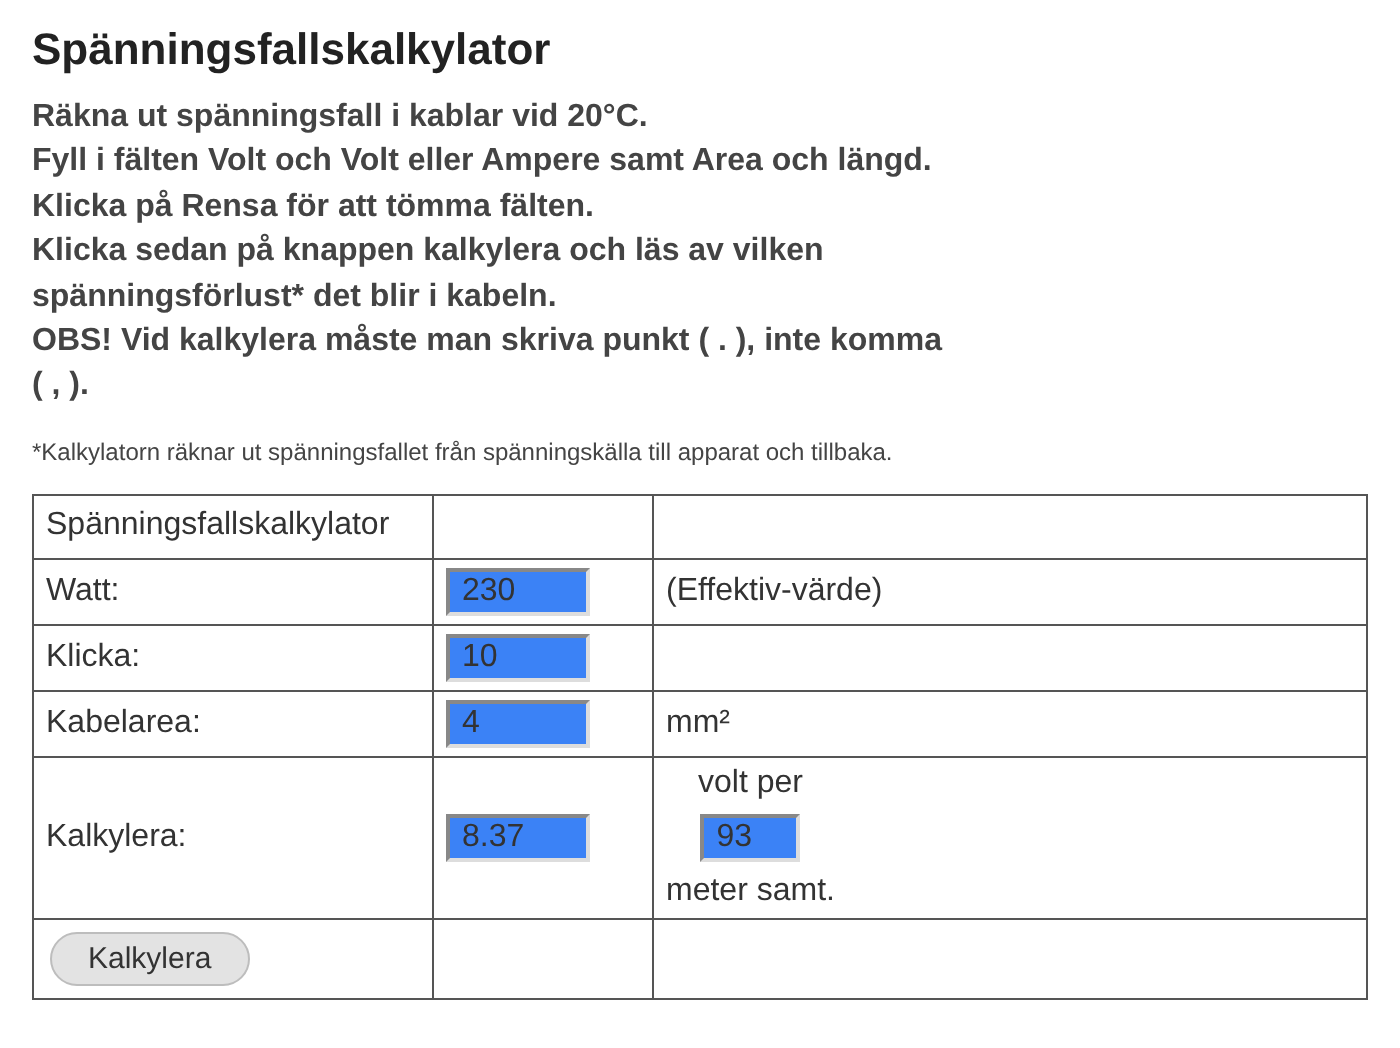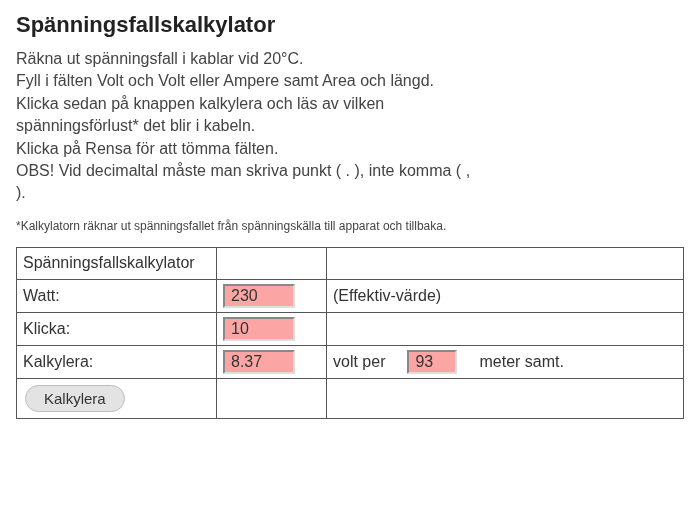--- a/index.html
+++ b/index.html
@@ -17,21 +17,21 @@
       margin-bottom: 10px;
       color: #222;
     }
     .intro {
       font-size: 16px;
       line-height: 1.4;
       color: #444;
       margin-bottom: 14px;
       max-width: 460px;
     }
-    .intro p { margin-bottom: 0; }
+    .intro p { margin-bottom: 0; font-weight: bold; }
     .footnote {
       font-size: 12px;
       color: #444;
       margin-bottom: 14px;
       max-width: 440px;
     }
     table {
       border-collapse: collapse;
       width: 100%;
     }
@@ -48,51 +48,51 @@
     td.extra-cell { }
     input[type="text"] {
       width: 72px;
       height: 24px;
       font-size: 16px;
       padding: 2px 6px;
       border-top: 2px solid #888;
       border-left: 2px solid #888;
       border-right: 2px solid #ddd;
       border-bottom: 2px solid #ddd;
-      background: #fca5a5;
+      background: #3b82f6;
       color: #333;
     }
     input.small { width: 50px; }
     .btn {
       display: inline-block;
       padding: 4px 18px;
       font-size: 15px;
       background: #e3e3e3;
       border: 1px solid #bdbdbd;
       border-radius: 14px;
       color: #333;
       cursor: pointer;
       margin-right: 20px;
     }
     .btn-row td {
       padding: 6px 8px;
     }
-    .result-line { display: inline-flex; align-items: center; gap: 22px; }
+    .result-line { display: inline-flex; align-items: center; gap: 6px; flex-direction: column; }
   </style>
 </head>
 <body>
 
 <h1>Spänningsfallskalkylator</h1>
 
 <div class="intro">
   <p>Räkna ut spänningsfall i kablar vid 20°C.</p>
   <p>Fyll i fälten Volt och Volt eller Ampere samt Area och längd.</p>
+  <p>Klicka på Rensa för att tömma fälten.</p>
   <p>Klicka sedan på knappen kalkylera och läs av vilken spänningsförlust* det blir i kabeln.</p>
-  <p>Klicka på Rensa för att tömma fälten.</p>
-  <p>OBS! Vid decimaltal måste man skriva punkt ( . ), inte komma ( , ).</p>
+  <p>OBS! Vid kalkylera måste man skriva punkt ( . ), inte komma ( , ).</p>
 </div>
 
 <div class="footnote">*Kalkylatorn räknar ut spänningsfallet från spänningskälla till apparat och tillbaka.</div>
 
 <table>
   <tbody>
       <tr>
     <td class="label-cell">Spänningsfallskalkylator</td>
     <td class="input-cell"></td>
     <td class="extra-cell"></td>
@@ -108,20 +108,27 @@
   </tr>
 
   <tr>
     <td class="label-cell">Klicka:</td>
     <td class="input-cell">
       <input type="text" value="10" style="">
     </td>
     <td class="extra-cell"></td>
   </tr>
 
+  <tr>
+    <td class="label-cell">Kabelarea:</td>
+    <td class="input-cell">
+      <input type="text" value="4" style="">
+    </td>
+    <td class="extra-cell">mm²</td>
+  </tr>
 
 
   <tr>
     <td class="label-cell">Kalkylera:</td>
     <td class="input-cell">
       <input type="text" value="8.37" style="">
     </td>
     <td class="extra-cell">
       <span class="result-line">
         <span>volt per</span>

